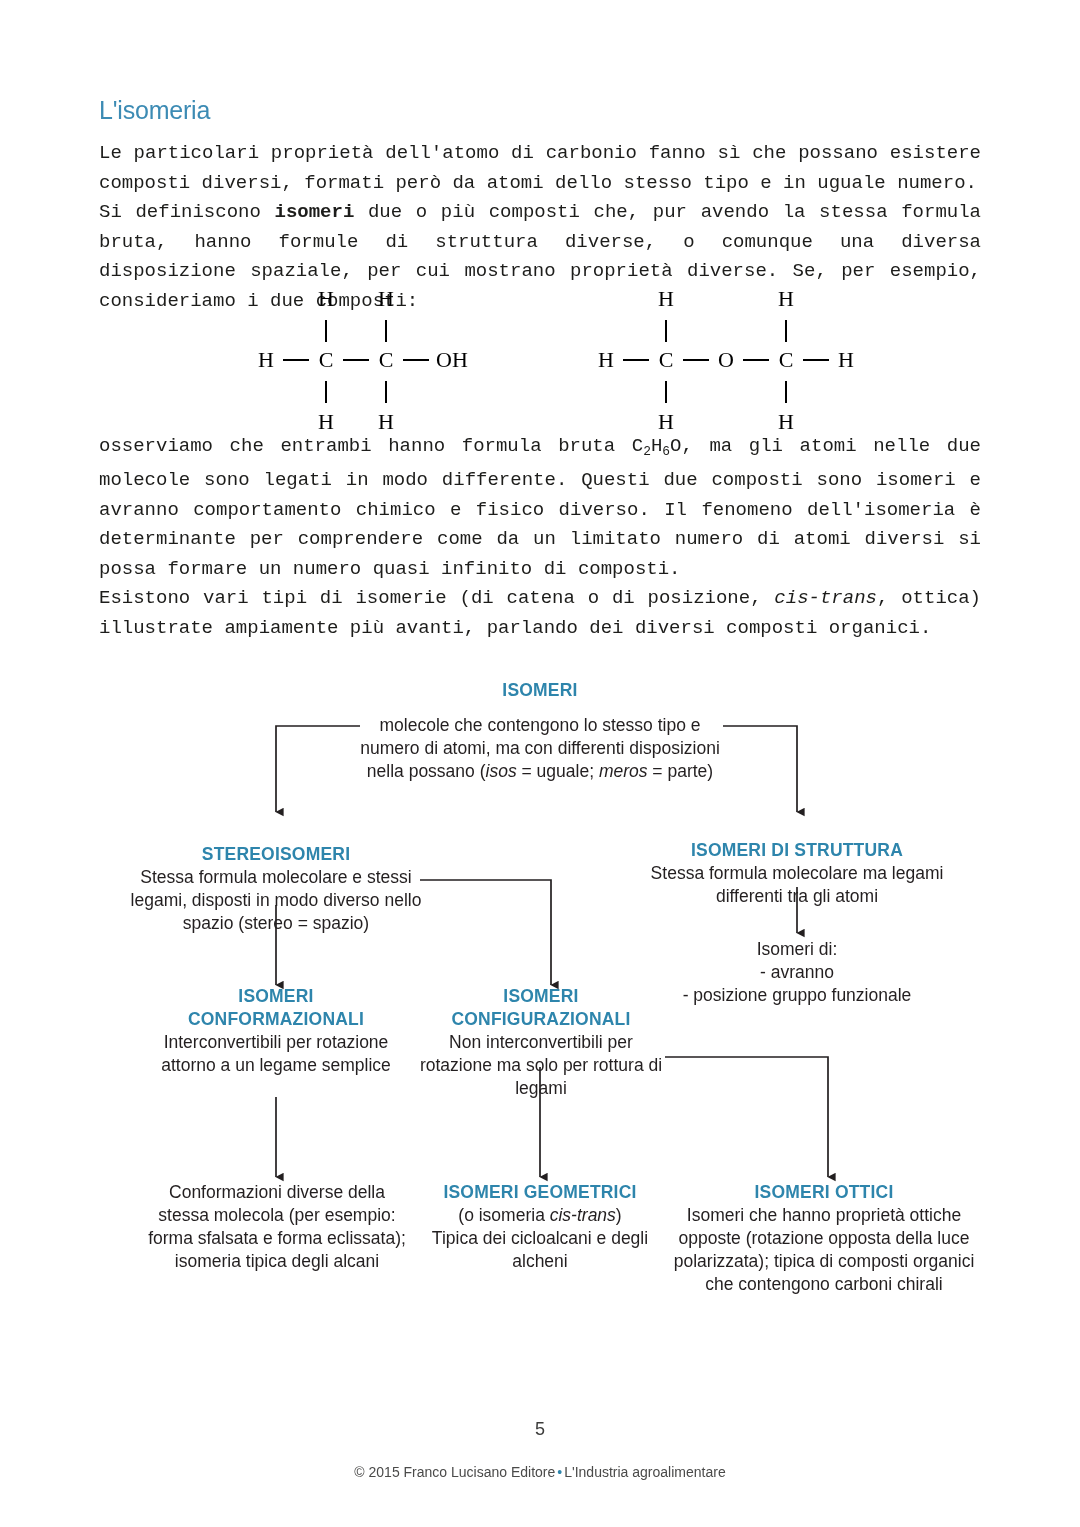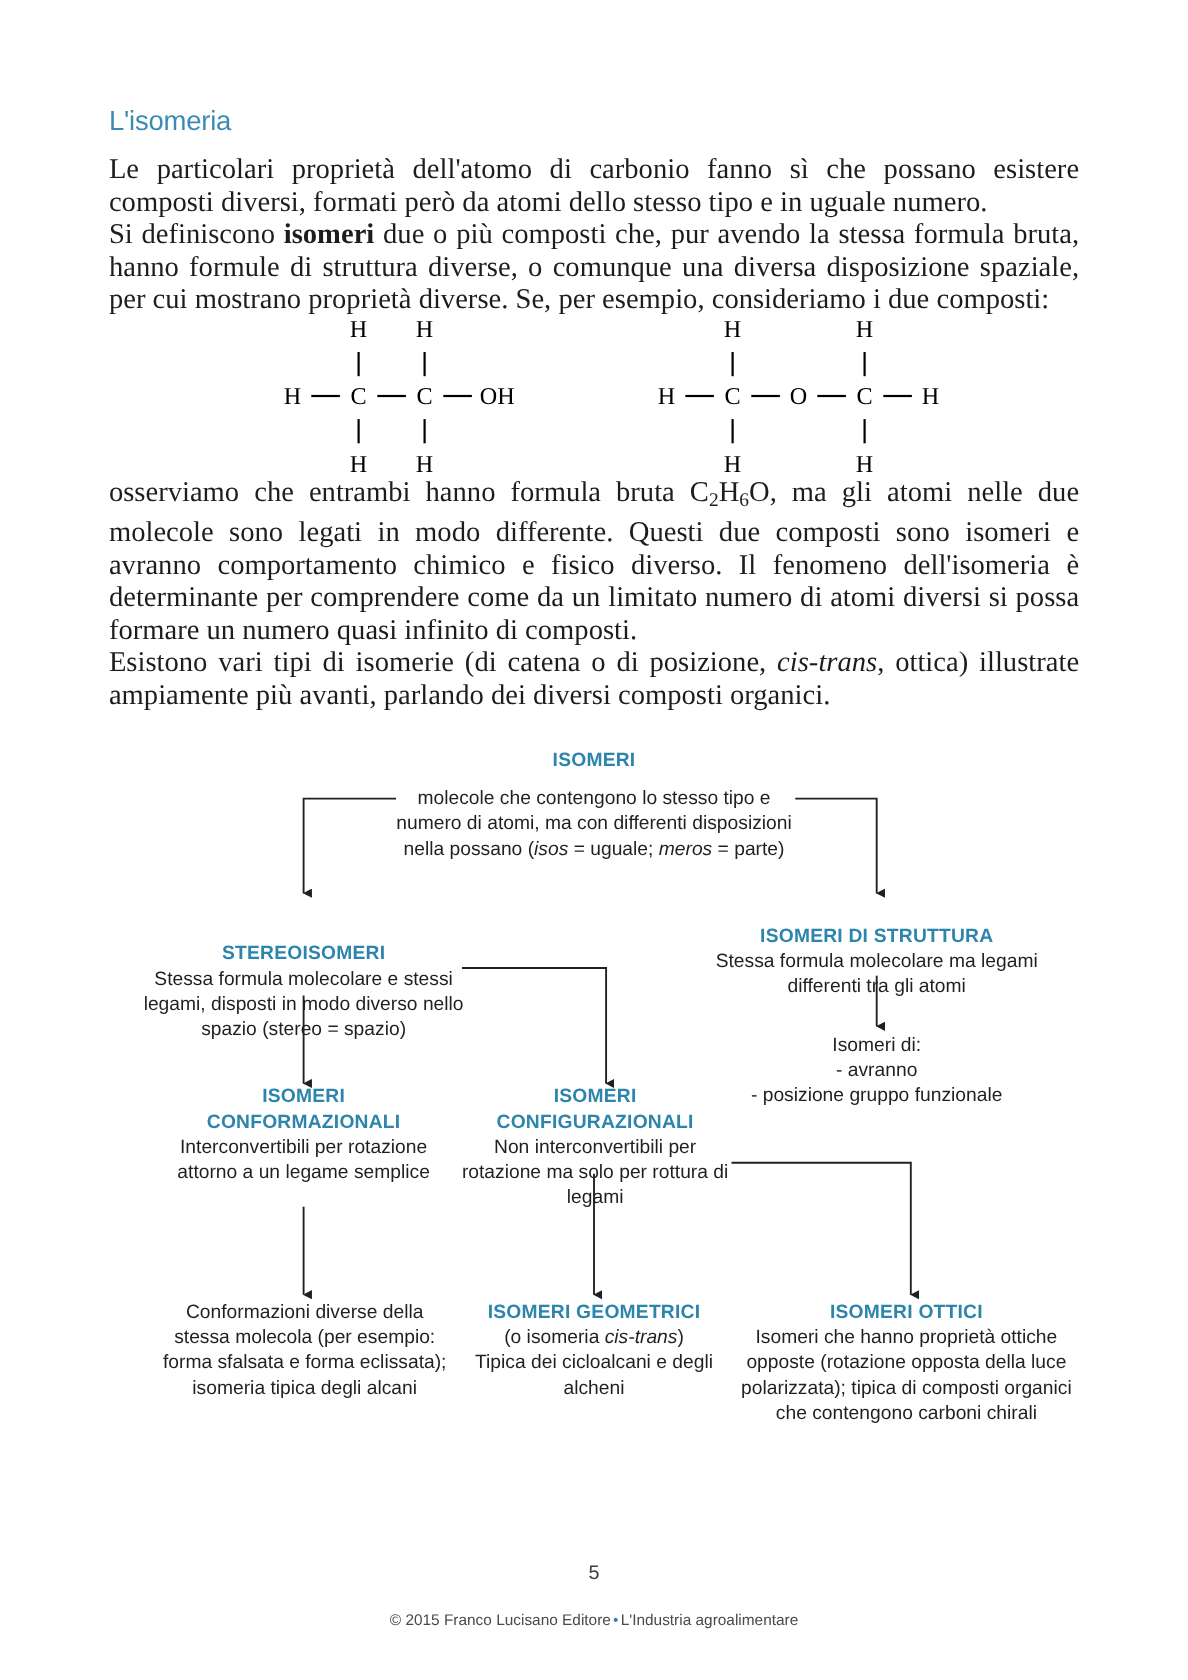--- a/index.html
+++ b/index.html
@@ -32,22 +32,22 @@
   }
   h1.section-title {
     font-family: "Liberation Sans", sans-serif;
     font-size: 25px;
     font-weight: 400;
     color: #3c8bb4;
     margin: 0 0 14px 0;
     letter-spacing: -0.2px;
   }
   p.body-text {
-    font-family: Liberation Serif, serif;
-    font-size: 26px;
+    font-family: Liberation Mono, monospace;
+    font-size: 19px;
     line-height: 29.5px;
     margin: 0;
     color: #1d1d1b;
     text-align: justify;
     text-justify: inter-word;
   }
   .bold { font-weight: bold; }
   .ital { font-style: italic; }
   sub { font-size: 0.68em; vertical-align: -0.28em; }
 
@@ -318,21 +318,21 @@
 
     <div class="fbox" style="left:355px; top:14px; width:370px;">
       <span class="fhead">ISOMERI</span>
       <span class="fsub" style="margin-top:12px;">
         <span>molecole che contengono lo stesso tipo e</span><br>
         <span>numero di atomi, ma con differenti disposizioni</span><br>
         <span>nella possano (</span><span class="ital">isos</span><span> = uguale; </span><span class="ital">meros</span><span> = parte)</span>
       </span>
     </div>
 
-    <div class="fbox" style="left:130px; top:190px; width:292px;">
+    <div class="fbox" style="left:130px; top:178px; width:292px;">
       <span class="fhead">STEREOISOMERI</span>
       <span class="fsub">Stessa formula molecolare e stessi legami, disposti in modo diverso nello spazio (stereo = spazio)</span>
     </div>
 
     <div class="fbox" style="left:650px; top:174px; width:294px;">
       <span class="fhead">ISOMERI DI STRUTTURA</span>
       <span class="fsub">Stessa formula molecolare ma legami differenti tra gli atomi</span>
     </div>
 
     <div class="fbox" style="left:650px; top:273px; width:294px;">

